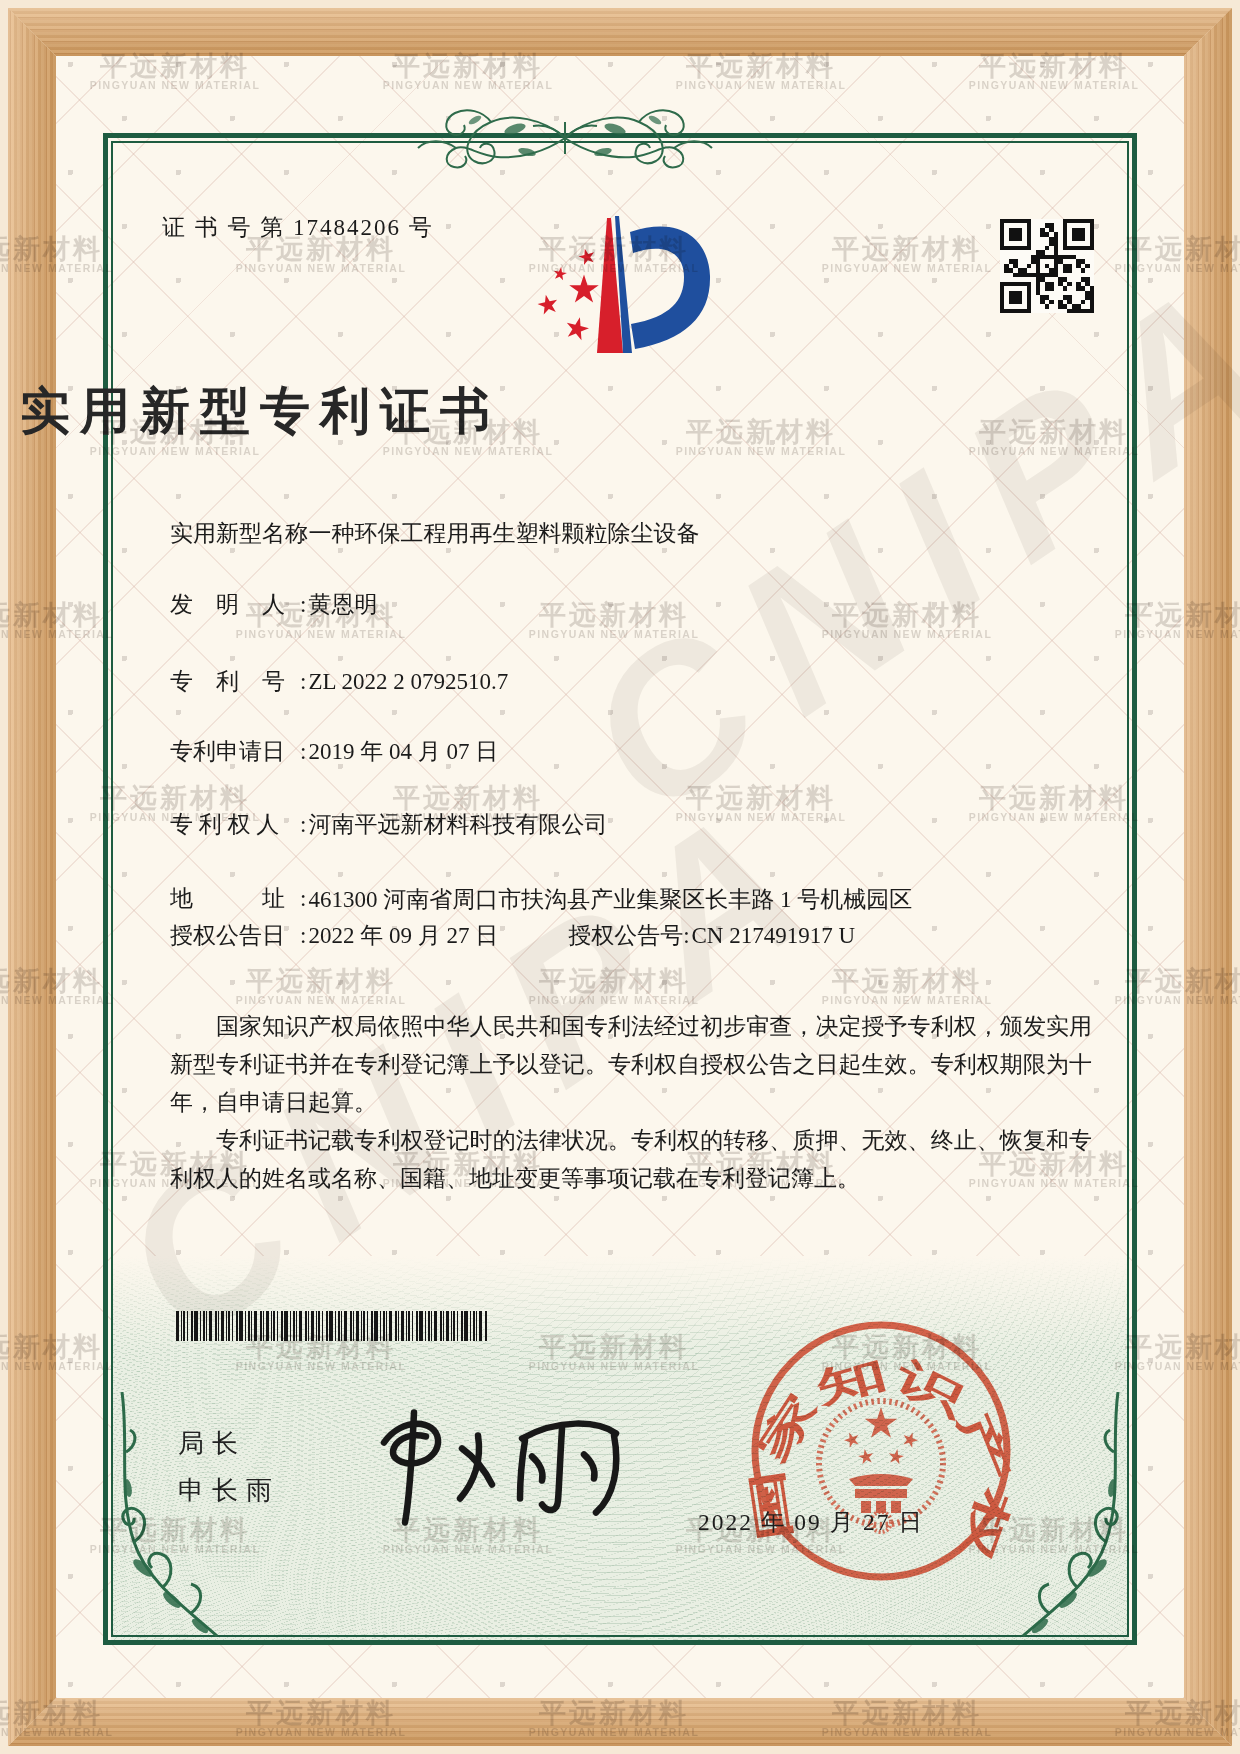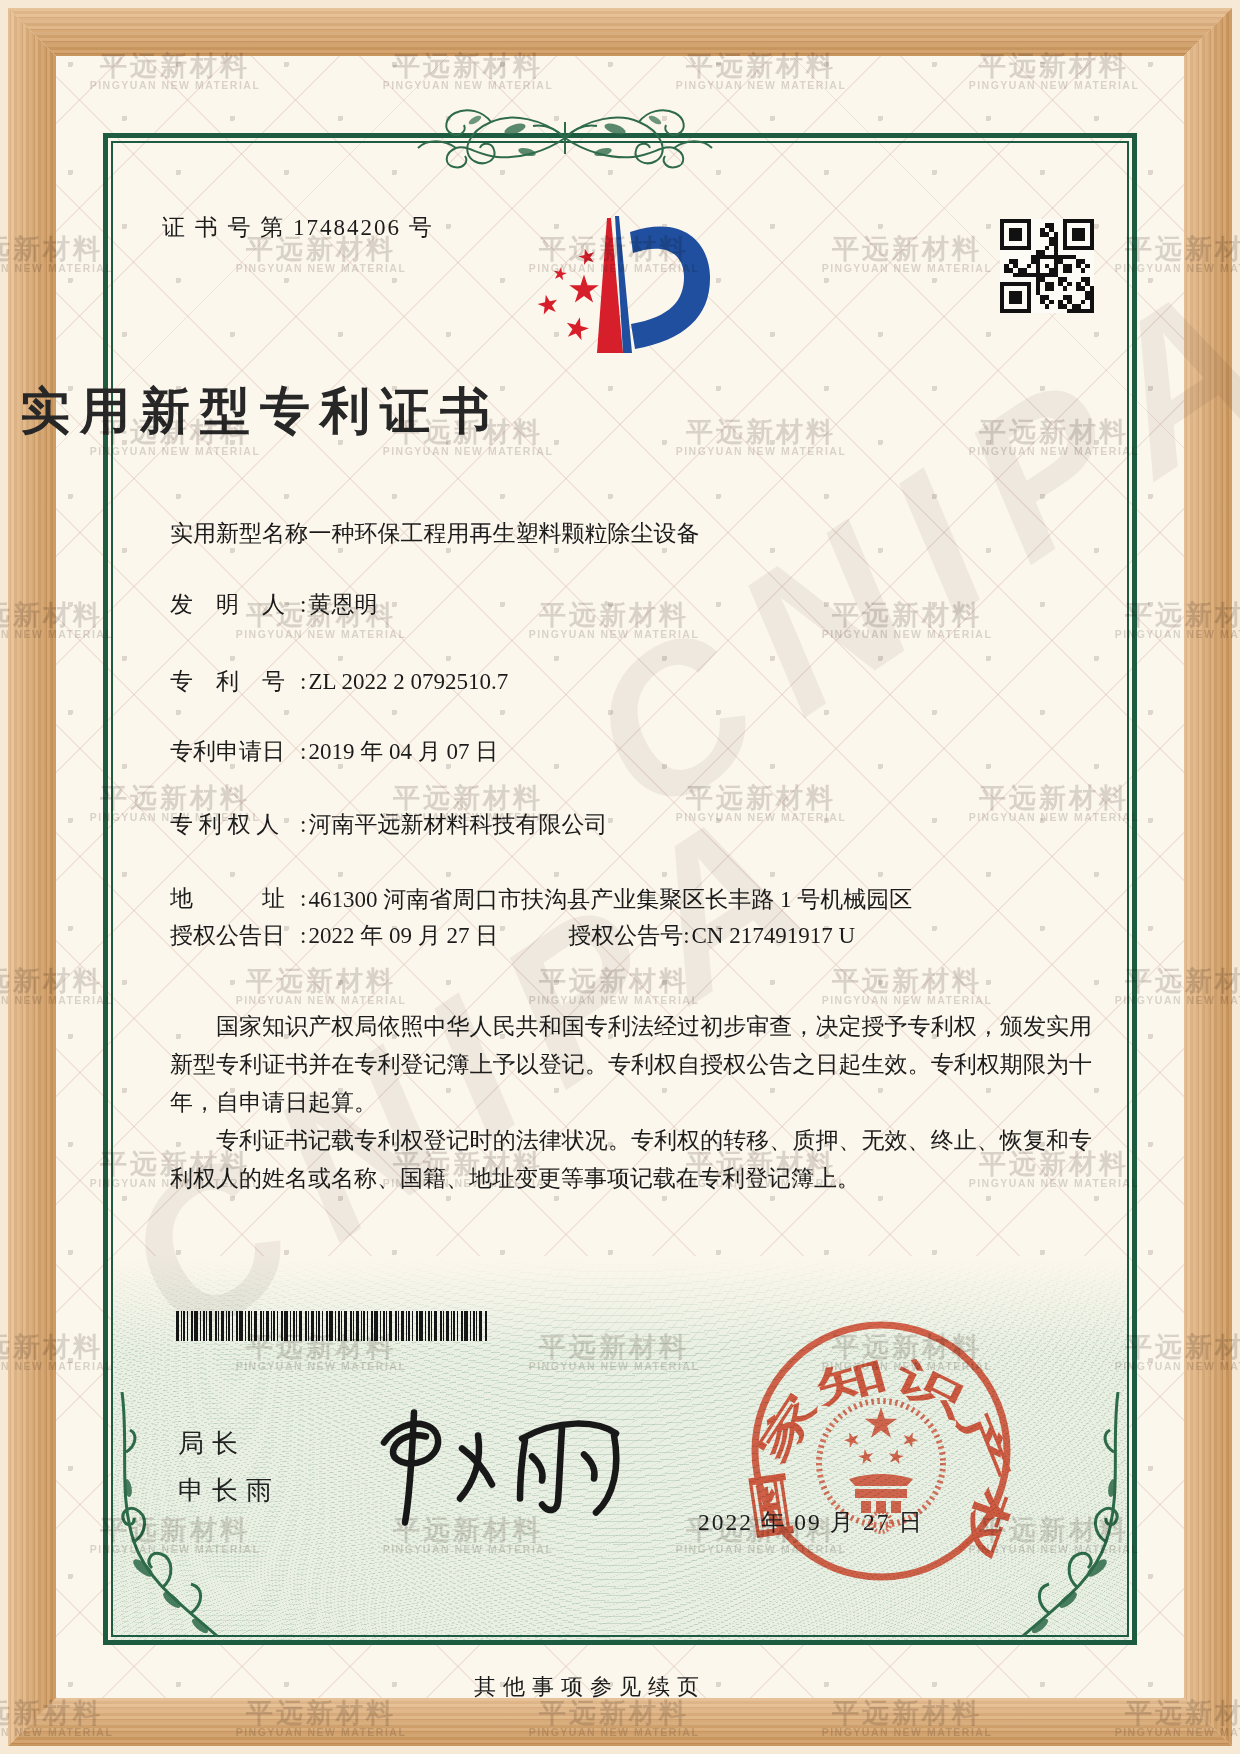--- a/index.html
+++ b/index.html
@@ -470,21 +470,20 @@
       <use href="#st" transform="translate(152,143) scale(0.8) rotate(10)"></use>
       <path d="M105,165 Q137,155 169,165 L163,172 L111,172 Z"></path>
       <rect x="111" y="175" width="52" height="9"></rect>
       <rect x="117" y="187" width="10" height="12"></rect>
       <rect x="132" y="187" width="10" height="12"></rect>
       <rect x="147" y="187" width="10" height="12"></rect>
     </g>
   </svg>
   <div id="seal-date" class="txt">2022 年 09 月 27 日</div>
 
-  <div id="cont-note" class="txt">其他事项参见续页</div>
 
   <div id="wm">
       <div class="wm-item" style="left: 175px; top: 72px;">
         <div class="l1">平远新材料</div>
         <div class="l2">PINGYUAN NEW MATERIAL</div>
       </div>
       <div class="wm-item" style="left: 468px; top: 72px;">
         <div class="l1">平远新材料</div>
         <div class="l2">PINGYUAN NEW MATERIAL</div>
       </div>

